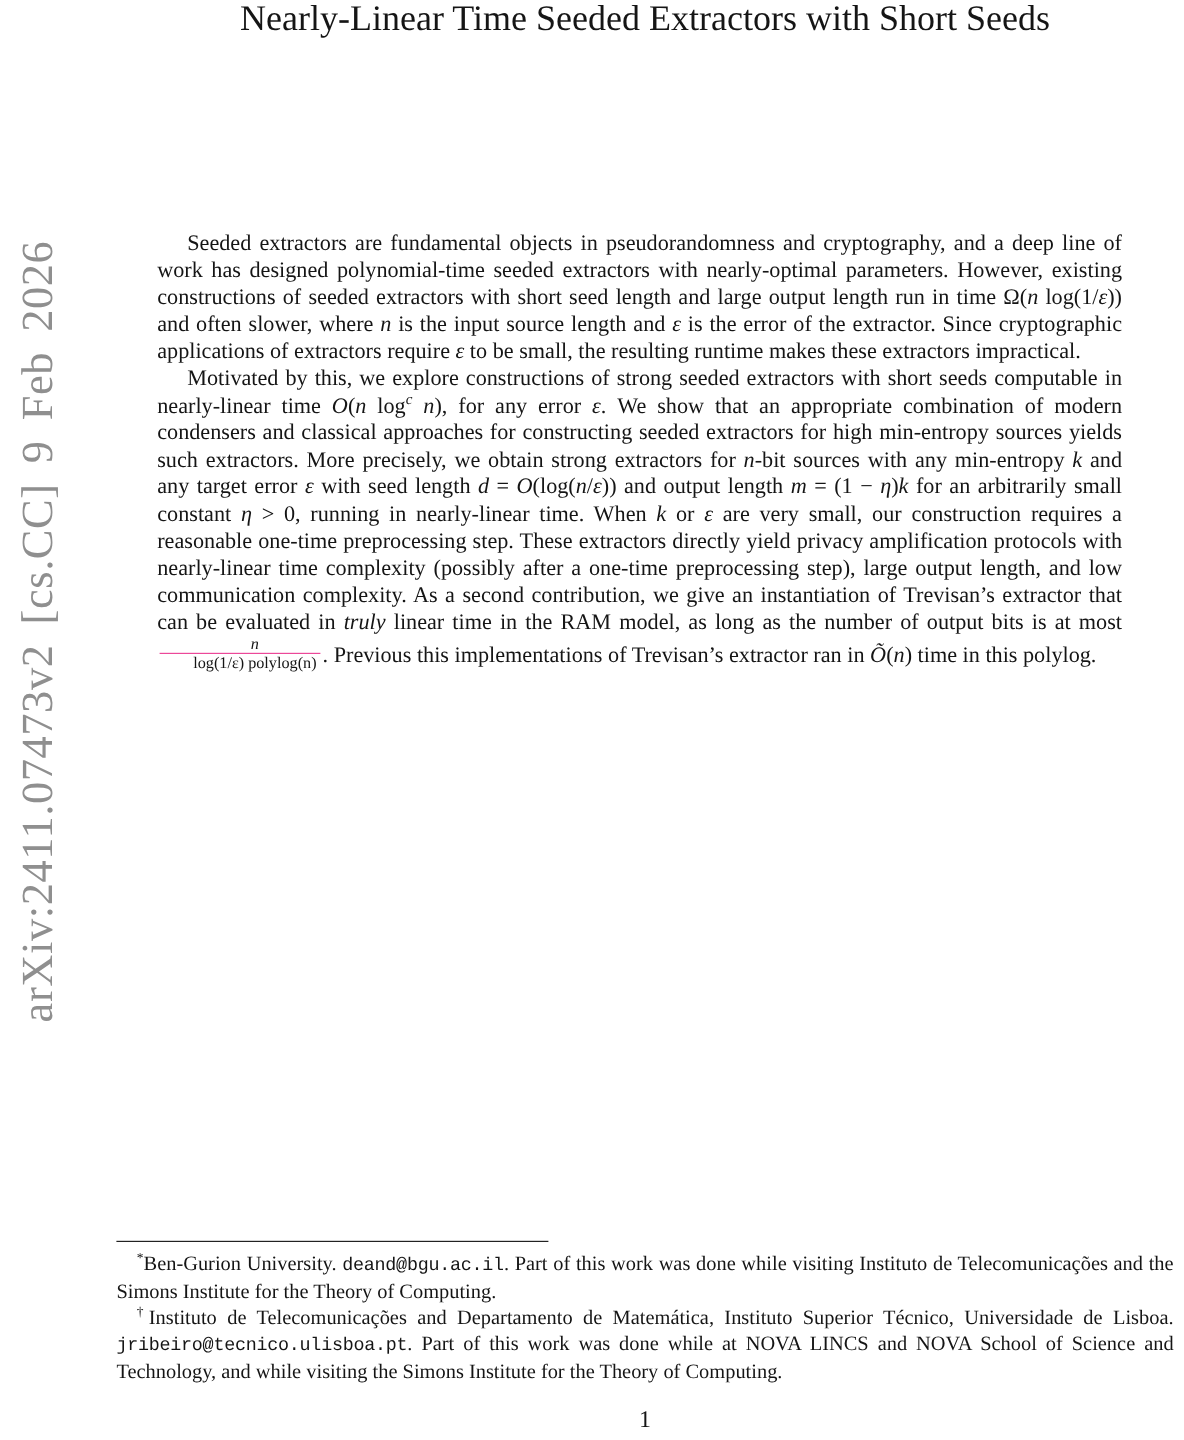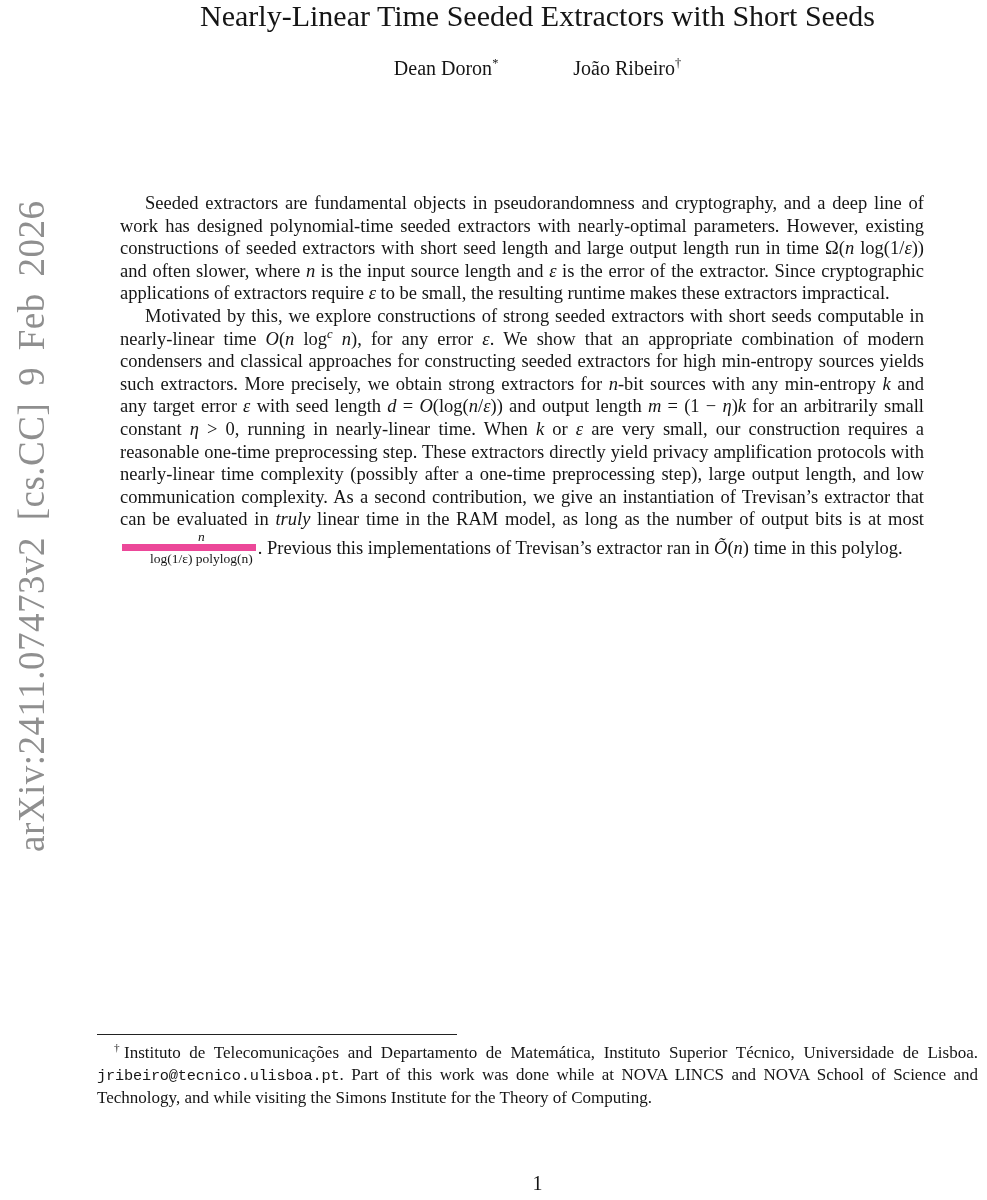--- a/index.html
+++ b/index.html
@@ -52,21 +52,21 @@
     top: 157px;
     left: 97px;
     width: 881px;
     text-align: center;
     font-size: 19px;
     font-weight: bold;
   }
   .abstract {
     position: absolute;
     top: 192px;
-    left: 120px;
+    left: 131px;
     width: 804px;
     font-size: 18.5px;
     line-height: 22.6px;
     text-align: justify;
   }
   .abstract p { margin: 0; text-indent: 25px; }
   .v { font-style: italic; }
   .vsup {
     font-style: italic;
     font-size: 68%;
@@ -77,21 +77,21 @@
     display: inline-flex;
     flex-direction: column;
     vertical-align: middle;
     text-align: center;
     font-size: 73%;
     line-height: 1.15;
     margin: 0 2px;
     transform: translateY(-2px);
   }
   .frac .num { display: block; font-style: italic; }
-  .frac .den { display: block; border-top: 7px solid #ec4899; padding: 0 3px; }
+  .frac .den { display: block; border-top: 1px solid #ec4899; padding: 0 3px; }
   .footnotes {
     position: absolute;
     top: 1034px;
     left: 97px;
     width: 881px;
     font-size: 17px;
     line-height: 21.5px;
     text-align: justify;
   }
   .footnote-rule {
@@ -122,34 +122,31 @@
 </style>
 </head>
 <body>
 
 <div class="page">
 
   <div class="watermark">arXiv:2411.07473v2 [cs.CC] 9 Feb 2026</div>
 
   <div class="title">Nearly-Linear Time Seeded Extractors with Short Seeds</div>
 
-  <div class="authors">
-    <span class="author"><span>Dean Doron</span><span class="author-mark">*</span></span>
-    <span class="author"><span>João Ribeiro</span><span class="author-mark">†</span></span>
-  </div>
 
 
   <div class="abstract">
     <p><span>Seeded extractors are fundamental objects in pseudorandomness and cryptography, and a deep line of work has designed polynomial-time seeded extractors with nearly-optimal parameters. However, existing constructions of seeded extractors with short seed length and large output length run in time Ω(</span><span class="v">n</span><span> log(1/</span><span class="v">ε</span><span>)) and often slower, where </span><span class="v">n</span><span> is the input source length and </span><span class="v">ε</span><span> is the error of the extractor. Since cryptographic applications of extractors require </span><span class="v">ε</span><span> to be small, the resulting runtime makes these extractors impractical.</span></p>
     <p><span>Motivated by this, we explore constructions of strong seeded extractors with short seeds computable in nearly-linear time </span><span class="v">O</span><span>(</span><span class="v">n</span><span> log</span><span class="vsup">c</span><span> </span><span class="v">n</span><span>), for any error </span><span class="v">ε</span><span>. We show that an appropriate combination of modern condensers and classical approaches for constructing seeded extractors for high min-entropy sources yields such extractors. More precisely, we obtain strong extractors for </span><span class="v">n</span><span>-bit sources with any min-entropy </span><span class="v">k</span><span> and any target error </span><span class="v">ε</span><span> with seed length </span><span class="v">d</span><span> = </span><span class="v">O</span><span>(log(</span><span class="v">n</span><span>/</span><span class="v">ε</span><span>)) and output length </span><span class="v">m</span><span> = (1 − </span><span class="v">η</span><span>)</span><span class="v">k</span><span> for an arbitrarily small constant </span><span class="v">η</span><span> &gt; 0, running in nearly-linear time. When </span><span class="v">k</span><span> or </span><span class="v">ε</span><span> are very small, our construction requires a reasonable one-time preprocessing step. These extractors directly yield privacy amplification protocols with nearly-linear time complexity (possibly after a one-time preprocessing step), large output length, and low communication complexity. As a second contribution, we give an instantiation of Trevisan’s extractor that can be evaluated in </span><span class="v">truly</span><span> linear time in the RAM model, as long as the number of output bits is at most </span><span class="frac">
           <span class="num">n</span>
           <span class="den">log(1/ε) polylog(n)</span>
         </span><span>. Previous this implementations of Trevisan’s extractor ran in </span><span class="v">Õ</span><span>(</span><span class="v">n</span><span>) time in this polylog.</span></p>
   </div>
 
   <div class="footnotes">
     <div class="footnote-rule"></div>
+    <p class="footnote"><span class="fnmark">*</span><span>Ben-Gurion University. </span><span class="tt">deand@bgu.ac.il</span><span>. Part of this work was done while visiting Instituto de Telecomunicações and the Simons Institute for the Theory of Computing.</span></p>
     <p class="footnote"><span class="fnmark">†</span><span>Instituto de Telecomunicações and Departamento de Matemática, Instituto Superior Técnico, Universidade de Lisboa. </span><span class="tt">jribeiro@tecnico.ulisboa.pt</span><span>. Part of this work was done while at NOVA LINCS and NOVA School of Science and Technology, and while visiting the Simons Institute for the Theory of Computing.</span></p>
   </div>
 
   <div class="page-number">1</div>
 
 </div>
 
 </body></html>

